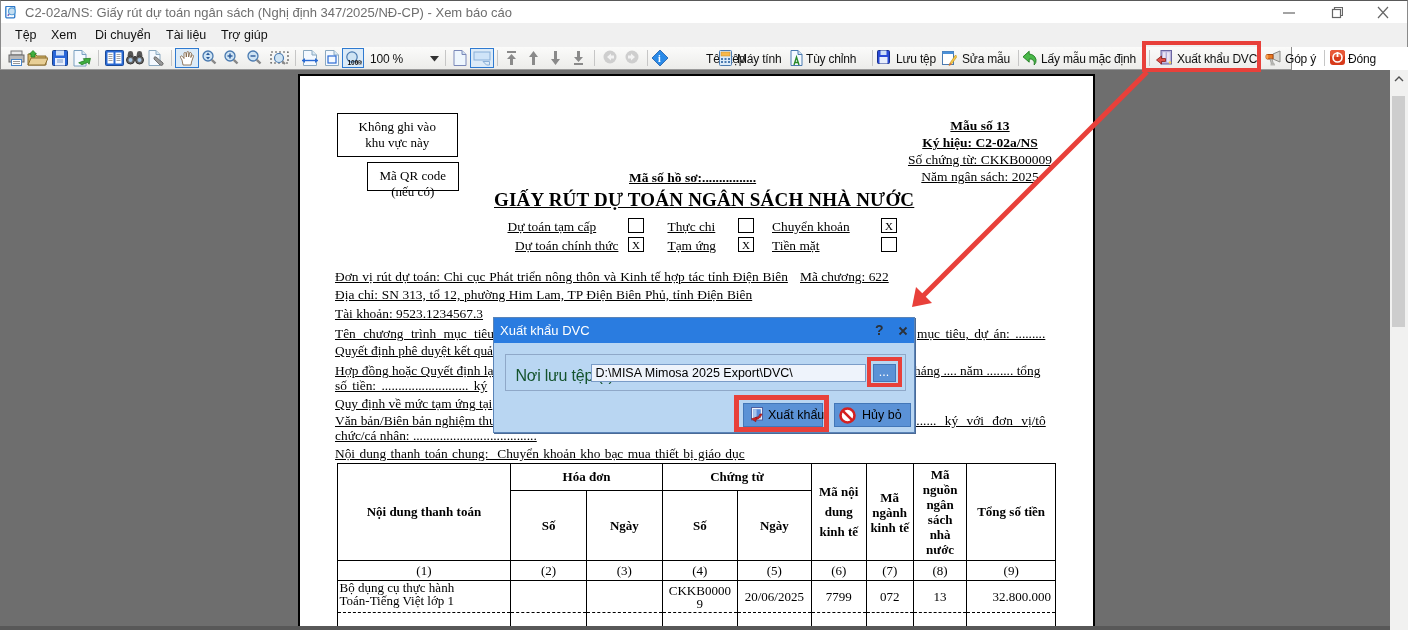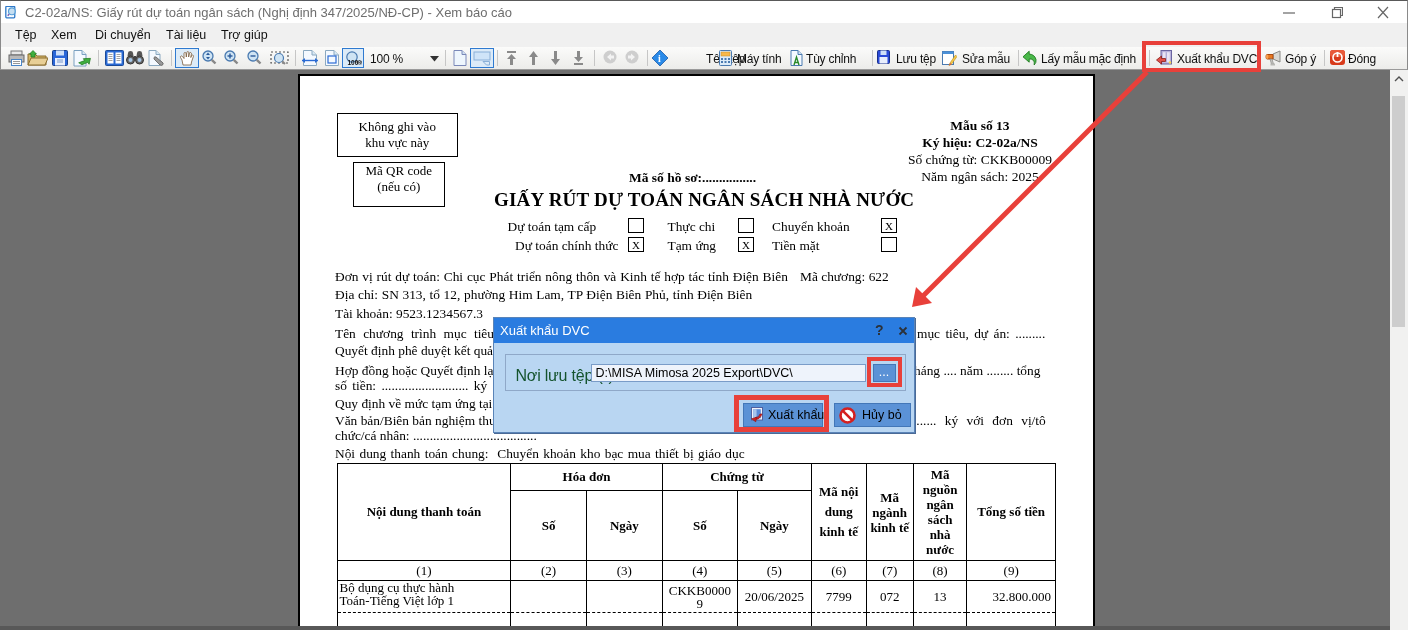--- a/index.html
+++ b/index.html
@@ -7,31 +7,31 @@
   body { font-family:"Liberation Sans", sans-serif; position:relative; background:#fff; }
   .abs { position:absolute; }
   
   #titlebar { position:absolute; left:0; top:0; width:1408px; height:23px; background:#ffffff; border-top:1px solid #595959; border-left:1px solid #8a8a8a; border-right:1px solid #8a8a8a; }
   #title-text { position:absolute; left:24px; top:4px; font-size:13px; color:#6e6e6e; }
   .winbtn { position:absolute; top:0; width:14px; height:23px; }
   
   #menubar { position:absolute; left:0; top:23px; width:1408px; height:24px; background:#f0f0f0; border-left:1px solid #8a8a8a; border-right:1px solid #8a8a8a; }
   .menuitem { position:absolute; top:5px; font-size:12.5px; color:#111; }
   
-  #toolbar { position:absolute; left:0; top:47px; width:1408px; height:23px; background:linear-gradient(#fbfbfa,#ececea); border-bottom:1px solid #9a9a9a; border-left:1px solid #8a8a8a; border-right:1px solid #8a8a8a; }
+  #toolbar { position:absolute; left:0; top:47px; width:1292px; height:23px; background:linear-gradient(#fbfbfa,#ececea); border-bottom:1px solid #9a9a9a; border-left:1px solid #8a8a8a; border-right:1px solid #8a8a8a; }
   .tsep { position:absolute; top:3px; width:1px; height:16px; background:#c6c6c6; }
   .tlabel { position:absolute; top:4.5px; font-size:12px; letter-spacing:-0.2px; color:#101010; white-space:nowrap; }
   .tic { position:absolute; top:3px; }
   .selbox { position:absolute; top:1px; height:20px; border:1px solid #2f7ad0; background:#dcebf8; }
   
   #docarea { position:absolute; left:0; top:70px; width:1408px; height:560px; background:#6e6e6e; overflow:hidden; }
   #page { position:absolute; left:298px; top:4px; width:797px; height:600px; background:#ffffff; border:2px solid #000; }
   #vscroll { position:absolute; left:1390px; top:0; width:18px; height:560px; background:#f1f1f0; }
   #bottombar { position:absolute; left:0px; top:556px; width:1390px; height:4px; background:#585858; }
-  .doc { position:absolute; font-family:"Liberation Serif", serif; font-size:13.4px; color:#000; white-space:nowrap; }
+  .doc { position:absolute; font-family:"Liberation Serif", serif; font-size:13.4px; color:#000; white-space:nowrap;text-decoration:underline; }
   .box { position:absolute; border:1px solid #000; text-align:center; font-family:"Liberation Serif", serif; font-size:13px; }
   .cb { position:absolute; width:16px; height:15px; border:1px solid #000; font-family:"Liberation Serif", serif; font-size:11px; text-align:center; line-height:14px; }
   
   #dtable { position:absolute; left:36.5px; top:387px; border-collapse:collapse; table-layout:fixed; font-family:"Liberation Serif", serif; }
   #dtable td { border:1px solid #000; text-align:center; font-size:13px; padding:0; overflow:hidden; }
   .datarow td { border-bottom:1px dashed #000 !important; }
   .lastrow td { border-top:1px dashed #000 !important; }
   
   #dialog { position:absolute; left:493px; top:247px; width:422px; height:116px; background:#b9d6f2; border:1px solid #5a84b8; box-shadow:1px 1px 0 #4a6a96; }
   #dlg-title { position:absolute; left:0; top:0; width:100%; height:25px; background:#2a7ce0; }
@@ -305,21 +305,21 @@
     <circle cx="7.5" cy="7.5" r="4.5" fill="none" stroke="#fff" stroke-width="1.6"></circle>
     <line x1="7.5" y1="2" x2="7.5" y2="7" stroke="#fff" stroke-width="1.8"></line>
   </svg>
   <span class="tlabel" style="left:1347px">Đóng</span>
 </div>
 
 <div id="docarea">
   <div id="page">
 
     <div class="box" style="left:36.5px;top:37px;width:121.5px;height:43.5px;padding-top:5px;line-height:16px">Không ghi vào<br>khu vực này</div>
-    <div class="box" style="left:53px;top:86px;width:91.5px;height:45px;line-height:16px">Mã QR code<br>(nếu có)</div>
+    <div class="box" style="left:67px;top:86px;width:91.5px;height:29px;padding-top:5px;line-height:16px">Mã QR code<br>(nếu có)</div>
 
     <div class="doc" style="left:530px;top:42px;width:300px;text-align:center;font-weight:bold;font-size:13.5px">Mẫu số 13</div>
     <div class="doc" style="left:530px;top:59px;width:300px;text-align:center;font-weight:bold;font-size:13.5px">Ký hiệu: C2-02a/NS</div>
     <div class="doc" style="left:530px;top:76px;width:300px;text-align:center;font-size:13.5px">Số chứng từ: CKKB00009</div>
     <div class="doc" style="left:530px;top:93px;width:300px;text-align:center;font-size:13.5px">Năm ngân sách: 2025</div>
 
     <div class="doc" style="left:329px;top:94px;font-weight:bold;font-size:13.5px">Mã số hồ sơ:................</div>
     <div class="doc" style="left:194px;top:113px;font-weight:bold;font-size:19px;letter-spacing:0.2px">GIẤY RÚT DỰ TOÁN NGÂN SÁCH NHÀ NƯỚC</div>
 
     <div class="doc" style="left:207.5px;top:143px">Dự toán tạm cấp</div>

